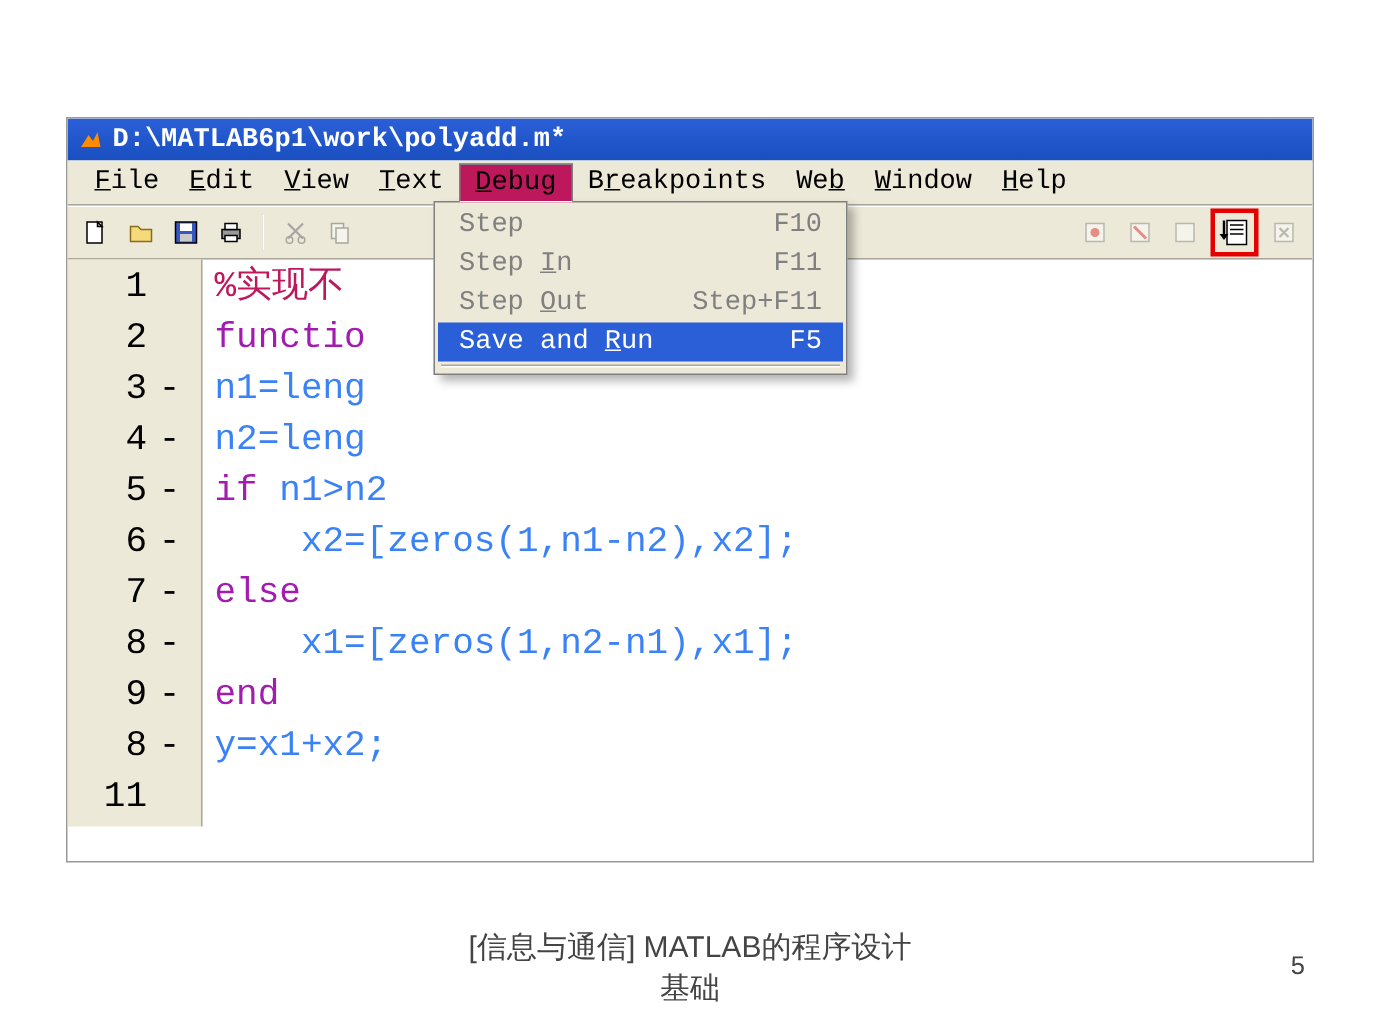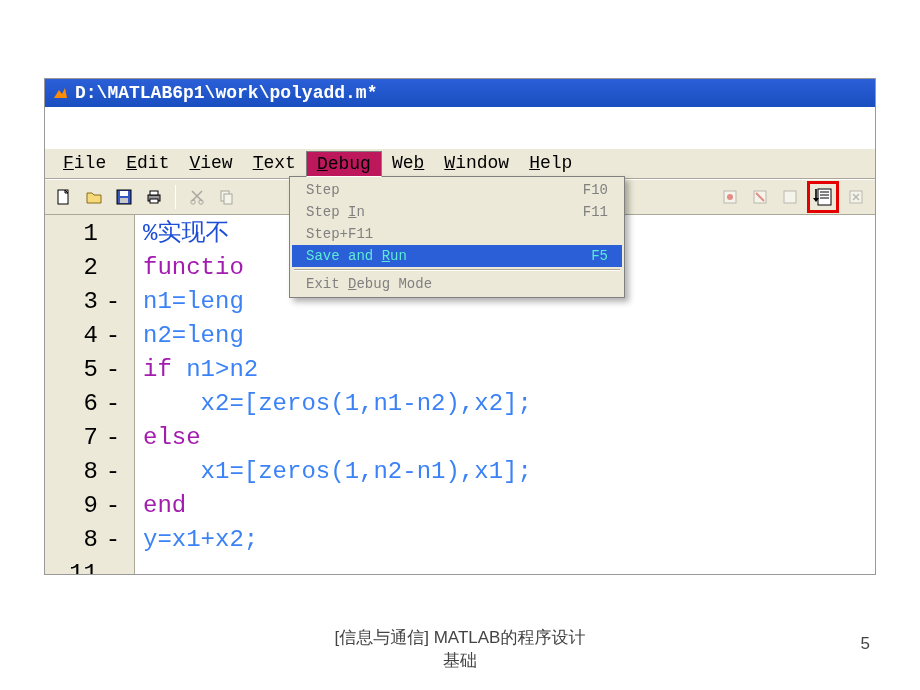--- a/index.html
+++ b/index.html
@@ -98,58 +98,58 @@
   }
   .gutter .gline { display:flex; justify-content:flex-end; align-items:center; }
   .gutter .num { width: 34px; text-align:right; }
   .gutter .dash { width: 30px; text-align:center; color:#000; }
   .code {
     padding: 2px 8px;
     white-space: pre;
     position: relative;
     flex: 1;
   }
-  .c-comment { color: #1d4ed8; }
+  .c-comment { color: #be185d; }
   .c-key { color: #a21caf; }
   .c-text { color: #3b82f6; }
   
   .dropdown {
     position: absolute;
     left: 244px;
     top: 27px;
-    width: 336px;
+    width: 276px;
     background: #ece9d8;
     border: 1px solid #808080;
     box-shadow: 4px 4px 6px rgba(0,0,0,0.3);
     z-index: 15;
     font-family: "SimSun","Courier New",monospace;
-    font-size: 14px;
+    font-size: 18px;
     padding: 2px;
   }
   .dropdown .drow {
     display:flex;
     padding: 3px 14px;
     color: #808080;
   }
   .dropdown .drow .dlabel { flex:1; }
   .dropdown .drow .dshort { }
   .dropdown .drow.sel {
     background: #2a5fd8;
-    color: #5eead4;
+    color: #ffffff;
   }
   .dropdown hr {
     border: none; border-top:1px solid #aca899; border-bottom:1px solid #fff;
     margin: 2px 2px;
   }
   .footer {
     position:absolute;
     bottom: 18px;
     left: 0; right: 0;
     text-align:center;
-    font-size: 17px;
+    font-size: 20px;
     color:#444;
     font-family: "Microsoft YaHei", Arial, sans-serif;
   }
   .pagenum {
     position:absolute;
     right: 50px;
     bottom: 36px;
     font-size: 17px;
     color:#444;
   }
@@ -161,51 +161,49 @@
 
   <div class="titlebar">
     <span class="app-icon">
       <svg width="18" height="18" viewBox="0 0 18 18">
         <path d="M3 14 L8 6 L11 10 L14 4 L16 14 Z" fill="#ff8c00"></path>
       </svg>
     </span>
     <span>D:\MATLAB6p1\work\polyadd.m*</span>
   </div>
 
-  <div class="menubar" style="position:relative;margin-top:42px;">
+  <div class="menubar" style="position:relative;">
     <div class="mitem"><u>F</u><span>ile</span></div>
     <div class="mitem"><u>E</u>dit</div>
     <div class="mitem"><u>V</u>iew</div>
     <div class="mitem"><u>T</u>ext</div>
     <div class="mitem open"><u>D</u>ebug</div>
+    <div class="mitem">B<u>r</u>eakpoints</div>
     <div class="mitem">We<u>b</u></div>
     <div class="mitem"><u>W</u>indow</div>
     <div class="mitem"><u>H</u>elp</div>
 
     <div class="dropdown">
       <div class="drow">
         <span class="dlabel"><span>Step</span></span>
         <span class="dshort">F10</span>
       </div>
       <div class="drow">
         <span class="dlabel">Step <u>I</u>n</span>
         <span class="dshort">F11</span>
       </div>
       <div class="drow">
+        <span class="dlabel">Step <u>O</u>ut</span>
         <span class="dshort">Step+F11</span>
       </div>
       <div class="drow sel">
         <span class="dlabel">Save and <u>R</u>un</span>
         <span class="dshort">F5</span>
       </div>
       <hr>
-      <div class="drow">
-        <span class="dlabel">Exit <u>D</u>ebug Mode</span>
-        <span class="dshort"></span>
-      </div>
     </div>
   </div>
 
   <div class="toolbar">
     <div class="tbtn">
       <svg width="18" height="18" viewBox="0 0 18 18">
           <rect x="3" y="2" width="10" height="14" fill="#fff" stroke="#000"></rect>
           <polygon points="10,2 13,5 10,5" fill="#ccc" stroke="#000"></polygon>
         </svg>
     </div>

